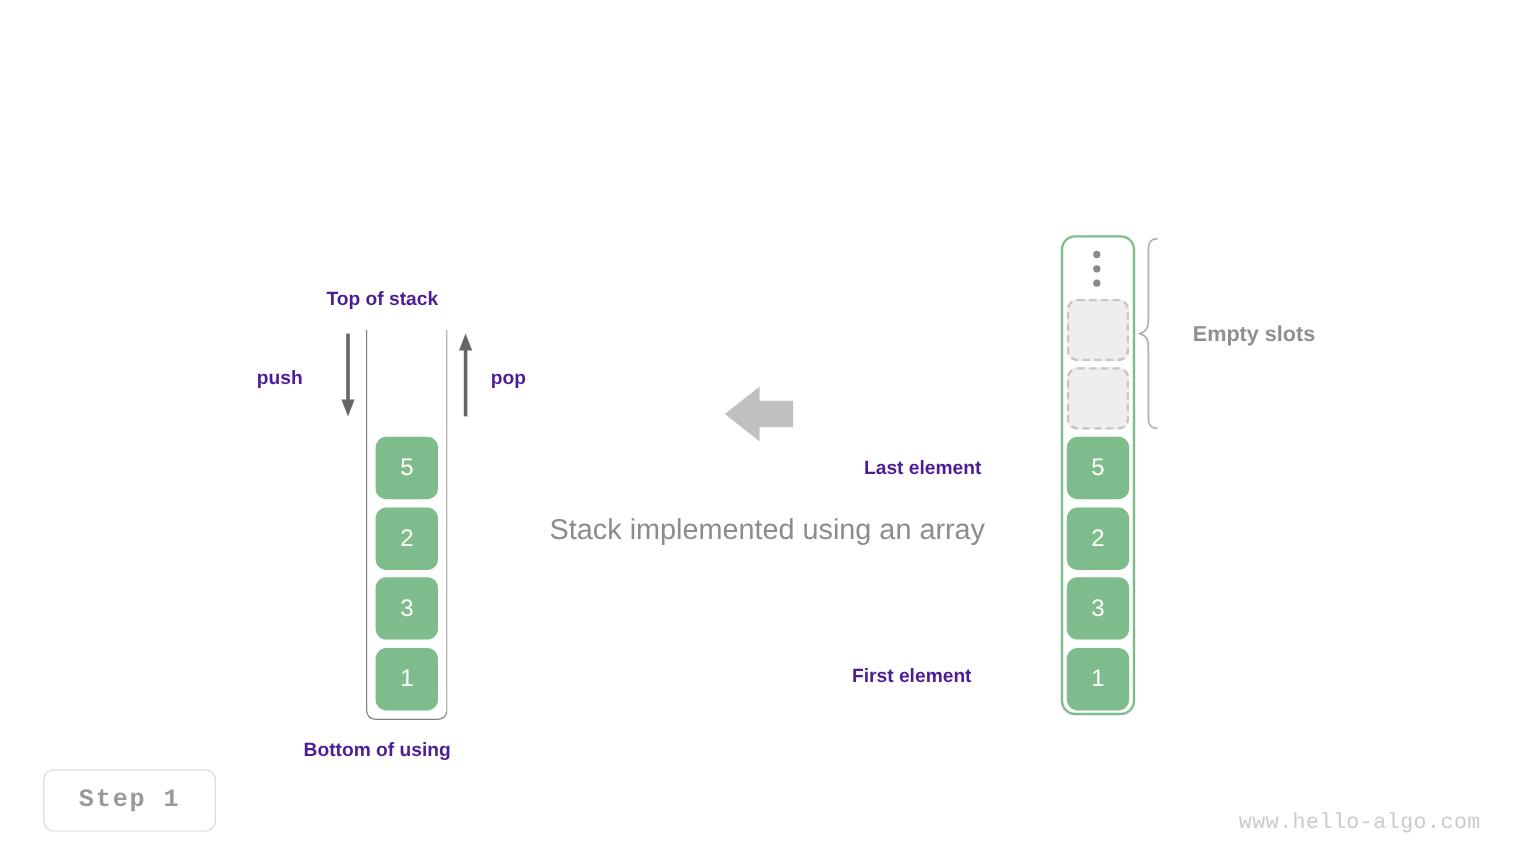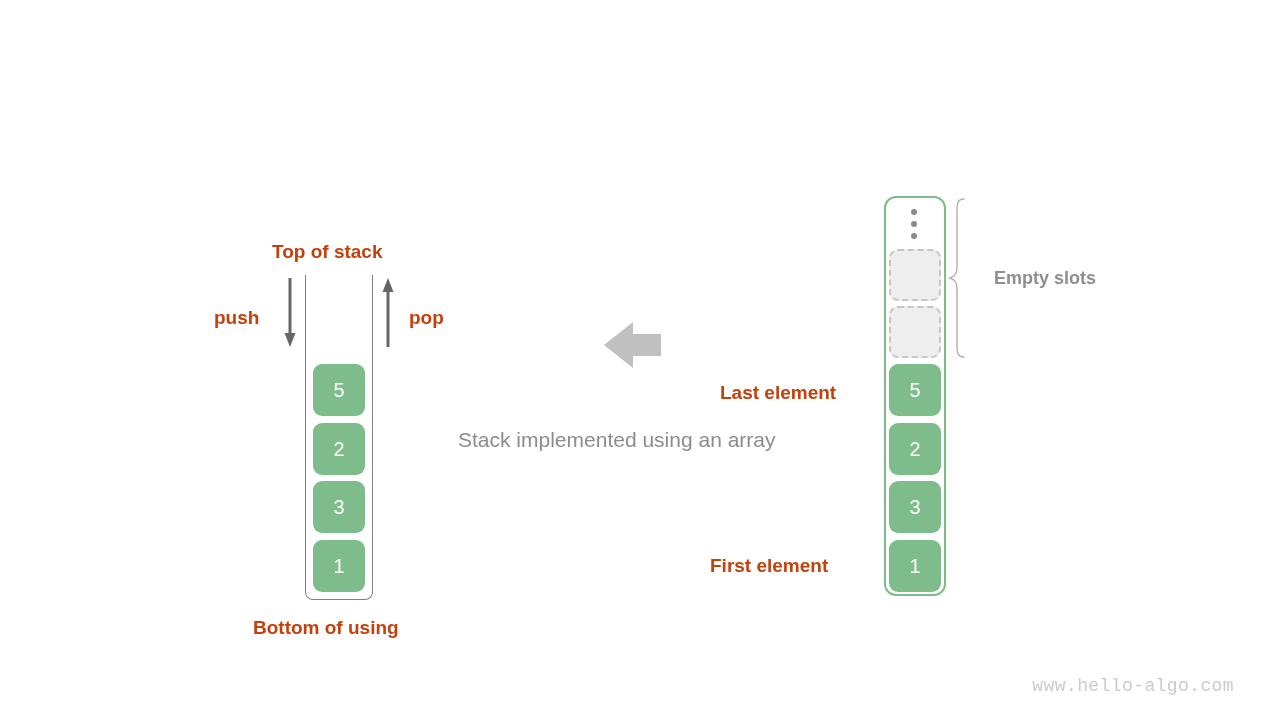--- a/index.html
+++ b/index.html
@@ -17,37 +17,37 @@
   .canvas {
     position: absolute;
     inset: 0;
   }
 
   
   .label-dark {
     position: absolute;
     font-family: "Liberation Sans", sans-serif;
     font-weight: bold;
-    font-size: 19px;
-    color: #c2410c;
+    font-size: 16px;
+    color: #4c1d95;
     white-space: nowrap;
   }
   .label-gray {
     position: absolute;
     font-family: "Liberation Sans", sans-serif;
     font-weight: bold;
     font-size: 18px;
     color: #8f8f8f;
     white-space: nowrap;
   }
   .caption {
     position: absolute;
     font-family: "Liberation Sans", sans-serif;
     font-weight: normal;
-    font-size: 21px;
+    font-size: 24px;
     color: #8c8c8c;
     white-space: nowrap;
   }
 
   
   #stack-diagram {
     position: absolute;
     left: 0; top: 0;
     width: 640px; height: 720px;
   }
@@ -241,15 +241,16 @@
     </g>
 
     <g fill="none" stroke="#b0b0b0" stroke-width="1.4" stroke-linecap="round">
       <path d="M 964,199 C 957,199 957,205 957,210
                L 957,266 C 957,272 956,276 950,278
                C 956,280 957,284 957,290
                L 957,346 C 957,351 957,357 964,357"></path>
     </g>
   </svg>
 
+  <div class="step-badge">Step 1</div>
   <div class="watermark">www.hello-algo.com</div>
 
 </div>
 
 </body></html>

